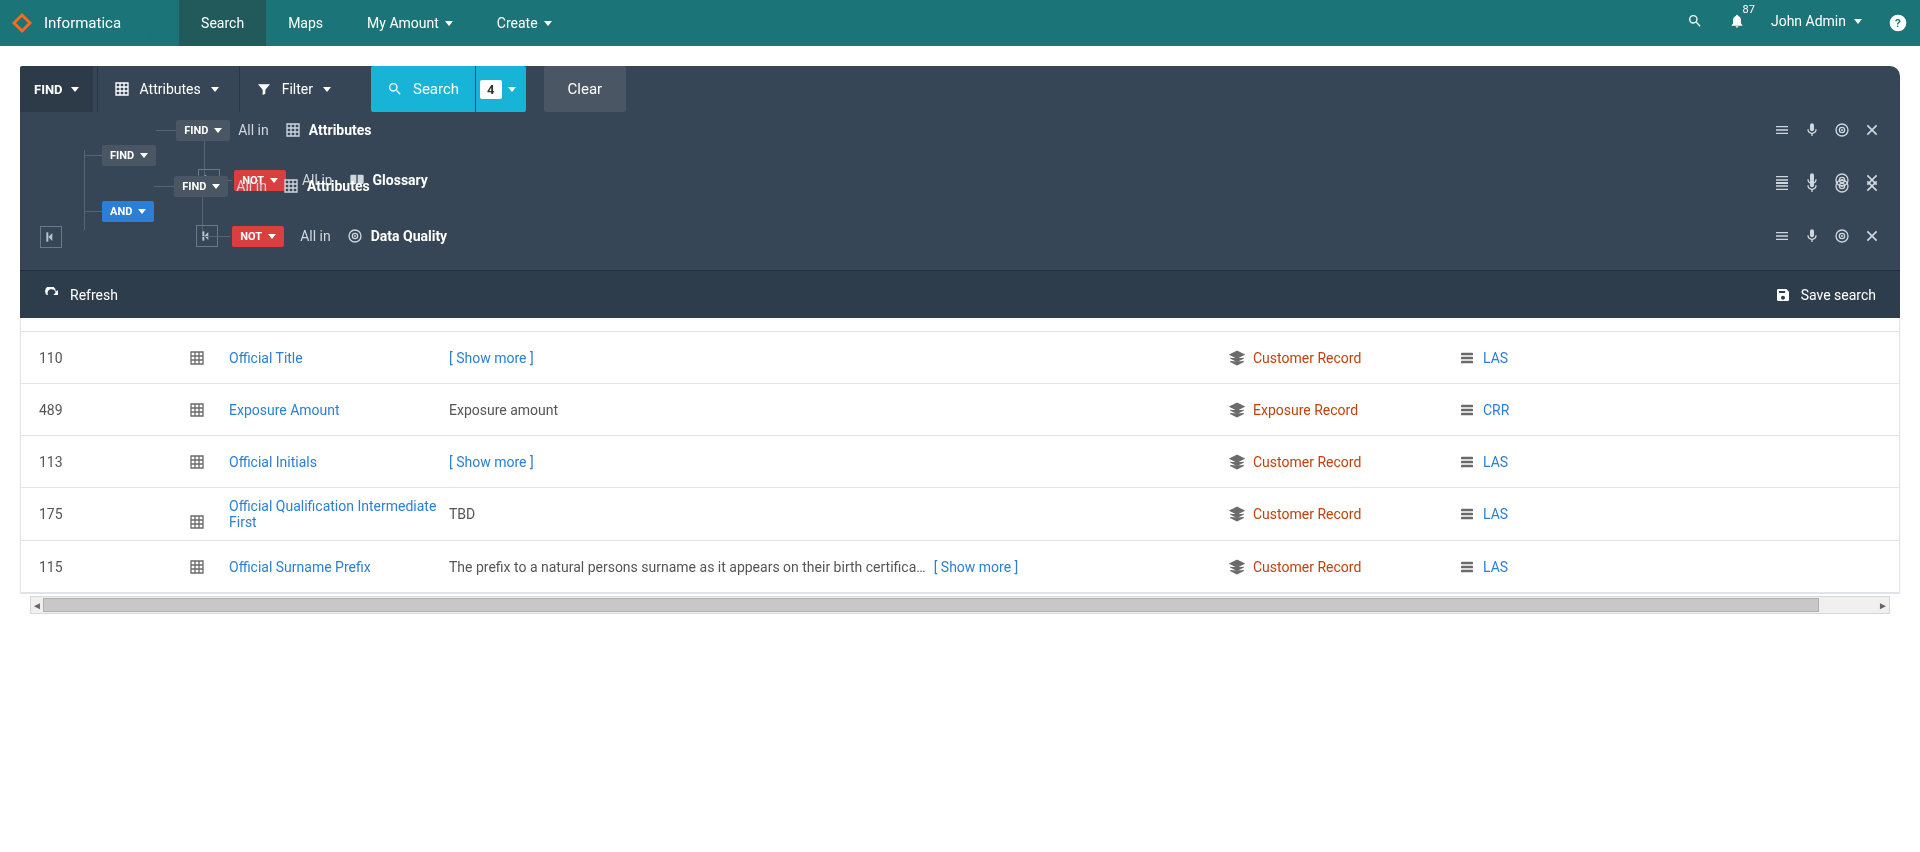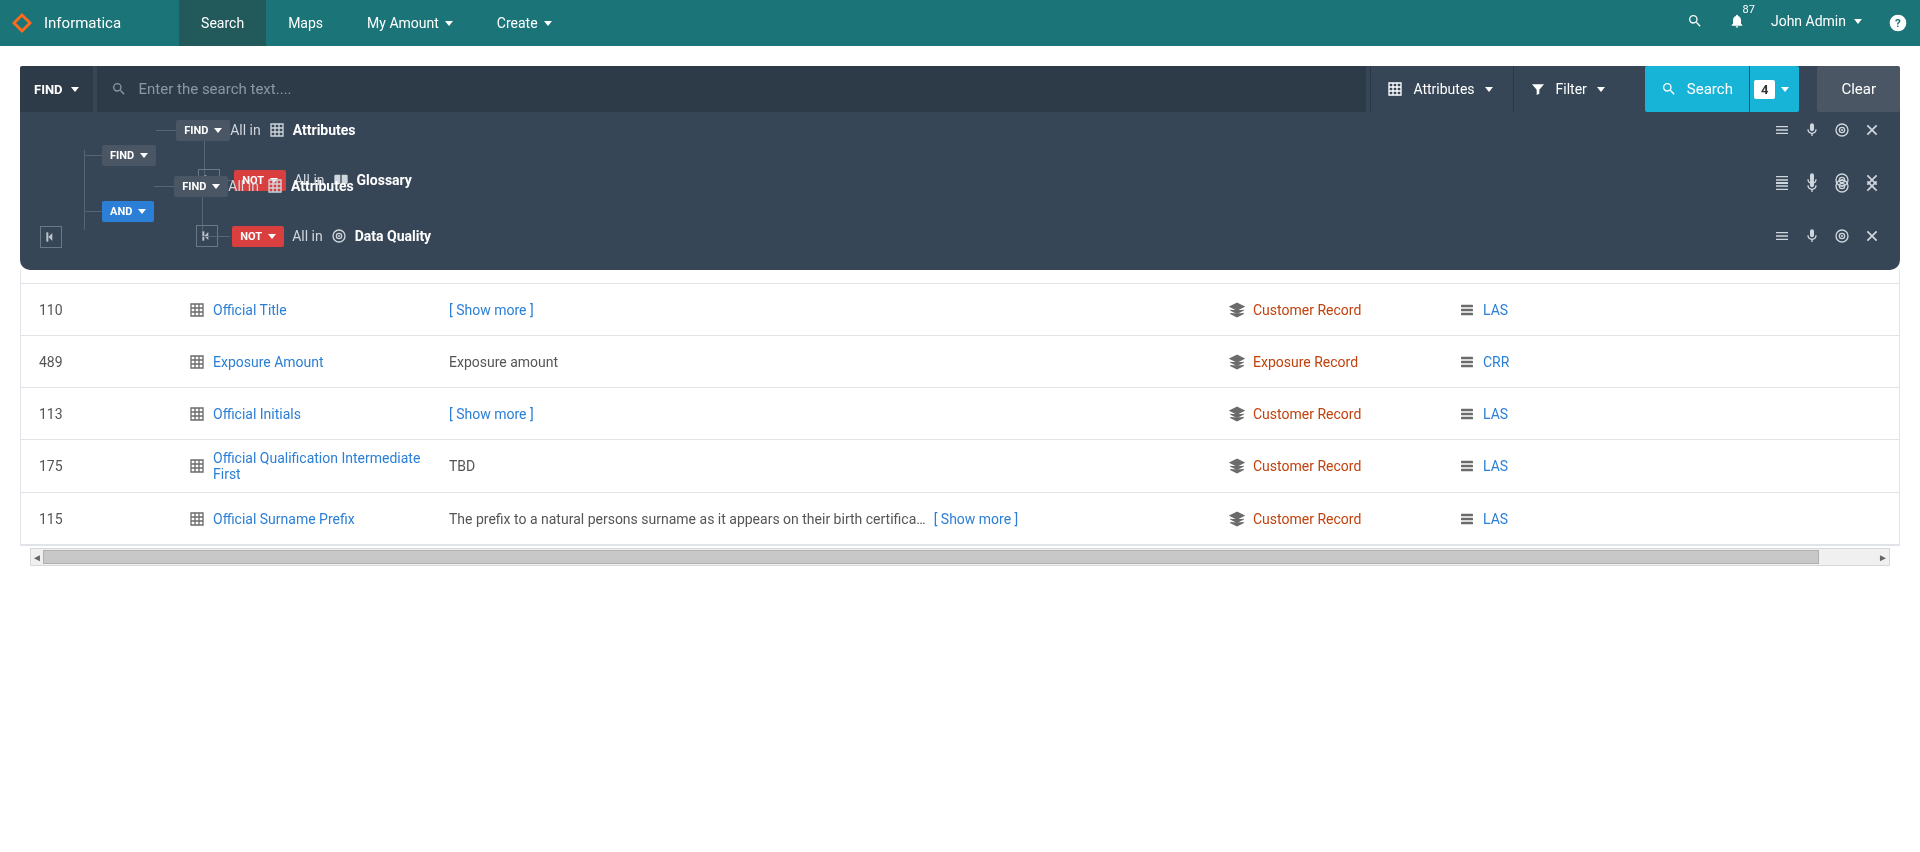--- a/index.html
+++ b/index.html
@@ -33,32 +33,32 @@
 .btn-count-chev { display:flex; align-items:center; padding:0 10px 0 2px; }
 .btn-clear { background:#4a5664; color:#fff; margin-left:18px; padding:0 24px; border-radius:2px;}
 .query-area { padding:18px 20px 22px 20px; }
 .query-row { display:flex; align-items:center; height:38px; margin:6px 0; position:relative; }
 .chip { display:inline-flex; align-items:center; gap:6px; padding:4px 8px; border-radius:2px; font-size:11px; font-weight:bold; color:#fff; cursor:pointer; }
 .chip-find { background:#4a5664; }
 .chip-not { background:#d93f3f; }
 .chip-and { background:#2b7fd6; }
 .chip .chev { border-top-color:#fff; }
 .collapse-box { width:22px; height:22px; border:1px solid #6b7886; display:flex; align-items:center; justify-content:center; color:#bac3cc; cursor:pointer; margin-right:6px;}
-.allin { color:#d0d6dd; margin:0 8px; font-size:14px; }
+.allin { color:#d0d6dd; margin:0 16px; font-size:14px; }
 .scope-label { color:#fff; font-weight:bold; font-size:14px; display:flex; align-items:center; gap:8px;}
 .row-actions { margin-left:auto; display:flex; gap:14px; color:#d0d6dd; }
 .row-actions .act { cursor:pointer; }
 .toolbar { display:flex; align-items:center; height:48px; padding:0 24px; color:#fff; background:#2e3d4c; border-top:1px solid #253140;}
 .toolbar .spacer { flex:1; }
 .toolbar .tool { display:flex; align-items:center; gap:10px; cursor:pointer; }
 .results { background:#fff; border:1px solid #e0e4e8; border-top:none; }
 .partial-row { height:14px; border-bottom:1px solid #e0e4e8; overflow:hidden; display:flex; align-items:flex-end; color:#2b7fd6; padding:0 18px; font-size:13px; }
 .result-row { display:flex; align-items:center; min-height:52px; padding:10px 18px; border-bottom:1px solid #e0e4e8; font-size:14px; }
 .col-id { width:150px; color:#555; }
-.col-name { width:260px; display:flex; align-items:center; gap:8px; }
+.col-name { width:260px; display:flex; align-items:flex-end; gap:24px; }
 .col-name .link { color:#2b7fd6; cursor:pointer; }
 .col-desc { width:780px; display:flex; align-items:center; gap:8px; color:#555; }
 .show-more { color:#2b7fd6; cursor:pointer; }
 .col-record { width:230px; display:flex; align-items:center; gap:8px; }
 .col-record .link { color:#c2410c; cursor:pointer; }
 .col-sys { display:flex; align-items:center; gap:8px; }
 .col-sys .link { color:#2b7fd6; cursor:pointer; }
 .icon-sm { width:16px; height:16px; flex-shrink:0; fill:currentColor; }
 .icon-grid { color:#6b6b6b; }
 .icon-stack, .icon-disk { color:#6b6b6b; }
@@ -171,26 +171,20 @@
   </div>
 </div>
 
 <div class="main">
   <div class="search-panel">
 
     <div class="search-bar">
       <div class="find-btn">
         <span>FIND</span>
         <span class="chev"></span>
-      </div>
-      <div class="search-input-wrap">
-        <svg class="icon-sm" style="color:#8a97a5">
-            <use href="#i-search"></use>
-          </svg>
-        <input class="search-input" placeholder="Enter the search text...." style="">
       </div>
       <div class="attr-btn">
         <svg class="icon-sm">
             <use href="#i-grid"></use>
           </svg>
         <span>Attributes</span>
         <span class="chev"></span>
       </div>
       <div class="filter-btn">
         <svg class="icon-sm">
@@ -415,20 +409,35 @@
                   </div>
                 </div>
               </div>
             </div>
           </div>
 
         </div>
       </div>
     </div>
 
+    <div class="toolbar">
+      <div class="tool">
+        <svg class="icon-sm">
+            <use href="#i-refresh"></use>
+          </svg>
+        <span>Refresh</span>
+      </div>
+      <div class="spacer"></div>
+      <div class="tool">
+        <svg class="icon-sm">
+            <use href="#i-save"></use>
+          </svg>
+        <span>Save search</span>
+      </div>
+    </div>
   </div>
 
   <div class="results">
     <div class="partial-row"></div>
     <div id="results-body">
         <div class="result-row">
           <div class="col-id">110</div>
           <div class="col-name">
             <svg class="icon-sm icon-grid">
               <use href="#i-grid"></use>

